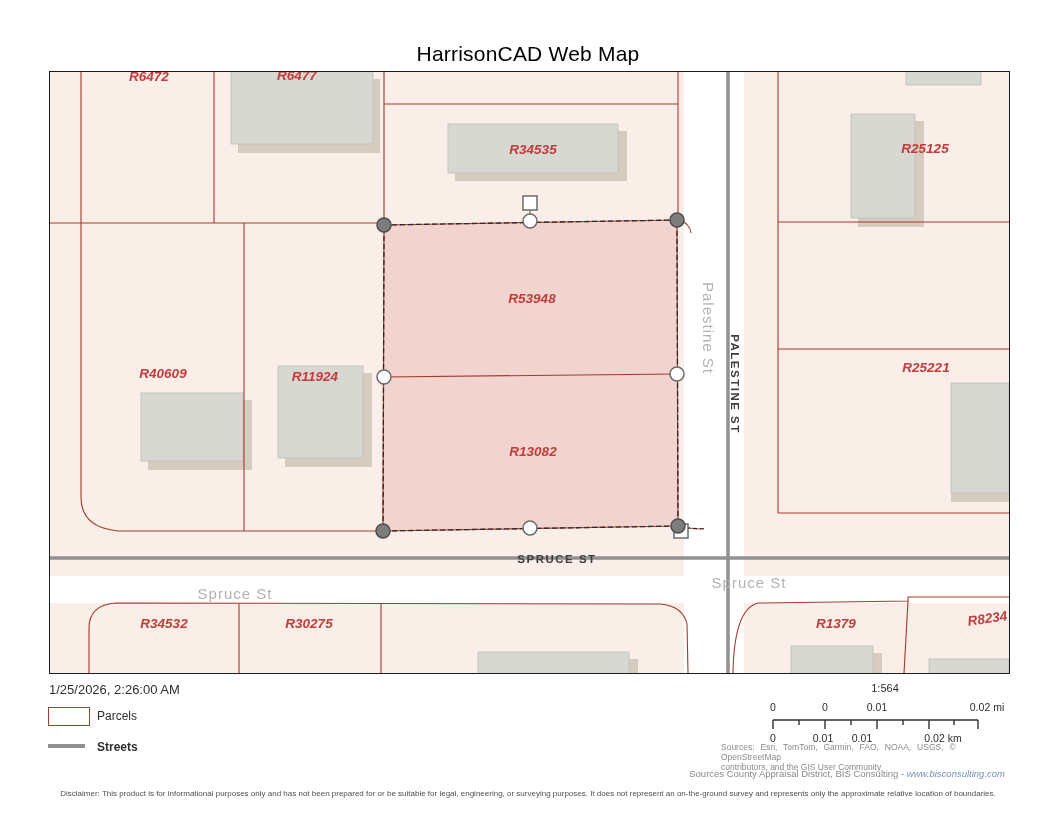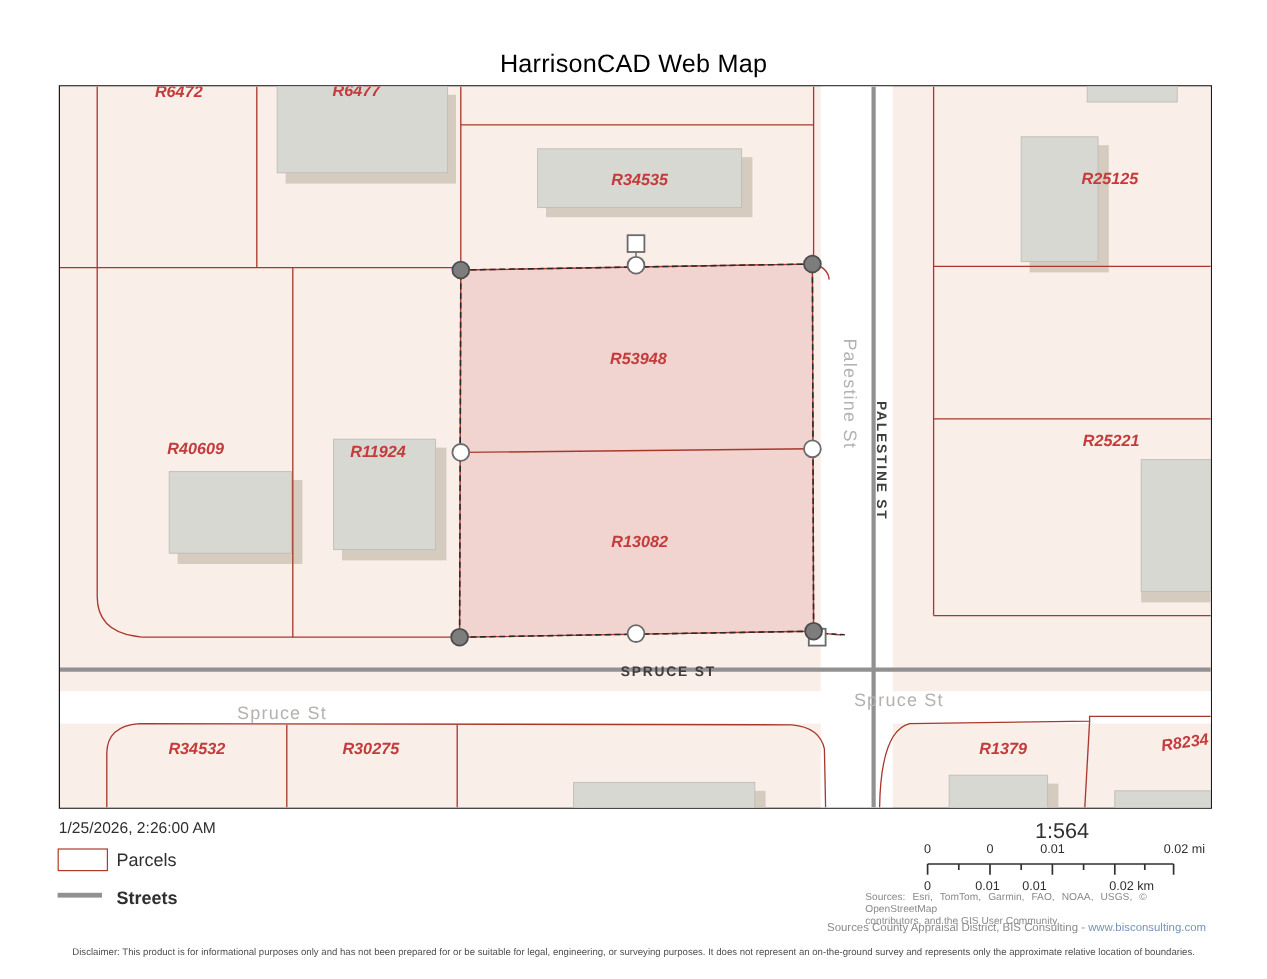--- a/index.html
+++ b/index.html
@@ -13,39 +13,39 @@
   }
   .map-frame{
     position:absolute;left:49px;top:71px;width:959px;height:601px;
     border:1.5px solid #1c1c1c;box-sizing:content-box;background:#faeee9;
   }
   svg text{font-family:"Liberation Sans", sans-serif;}
   .parcel-label{fill:#c43b3b;font-size:13.5px;font-style:italic;font-weight:bold;}
   .street-light{fill:#b5b1ae;font-size:15px;letter-spacing:1px;}
   .street-dark{fill:#3d3d3d;font-size:11.5px;font-weight:bold;letter-spacing:1.5px;}
   .footer-text{position:absolute;color:#2f2f2f;font-size:13px;}
-  .legend-label{position:absolute;color:#2f2f2f;font-size:15px;}
+  .legend-label{position:absolute;color:#2f2f2f;font-size:12px;}
   .legend-parcel-swatch{
     position:absolute;left:48px;top:707px;width:40px;height:17px;
     border:1.5px solid #b03a2e;background:#fff;
   }
   .legend-street-swatch{
     position:absolute;left:48px;top:744px;width:37px;height:4px;background:#919191;
   }
   .scale-ratio{position:absolute;left:840px;top:682px;width:90px;text-align:center;
-    color:#2f2f2f;font-size:18px;}
+    color:#2f2f2f;font-size:11px;}
   .sources{
     position:absolute;right:51px;top:742px;width:284px;text-align:left;
     color:#8a8a8a;font-size:8.5px;line-height:10px;
   }
   .sources .just{word-spacing:3.5px;}
   .attribution{
     position:absolute;right:51px;top:768px;color:#8a8a8a;font-size:9.5px;
   }
-  .attribution .link{color:#7593b5;cursor:pointer;}
+  .attribution .link{color:#7593b5;cursor:pointer;font-style:italic;}
   .disclaimer{
     position:absolute;left:0;top:789px;width:100%;text-align:center;
     color:#4f4f4f;font-size:8px;
   }
   .scalebar-svg{position:absolute;left:765px;top:698px;}
   .scalebar-svg text{fill:#2f2f2f;font-size:10.5px;}
 </style>
 </head>
 <body>
 

